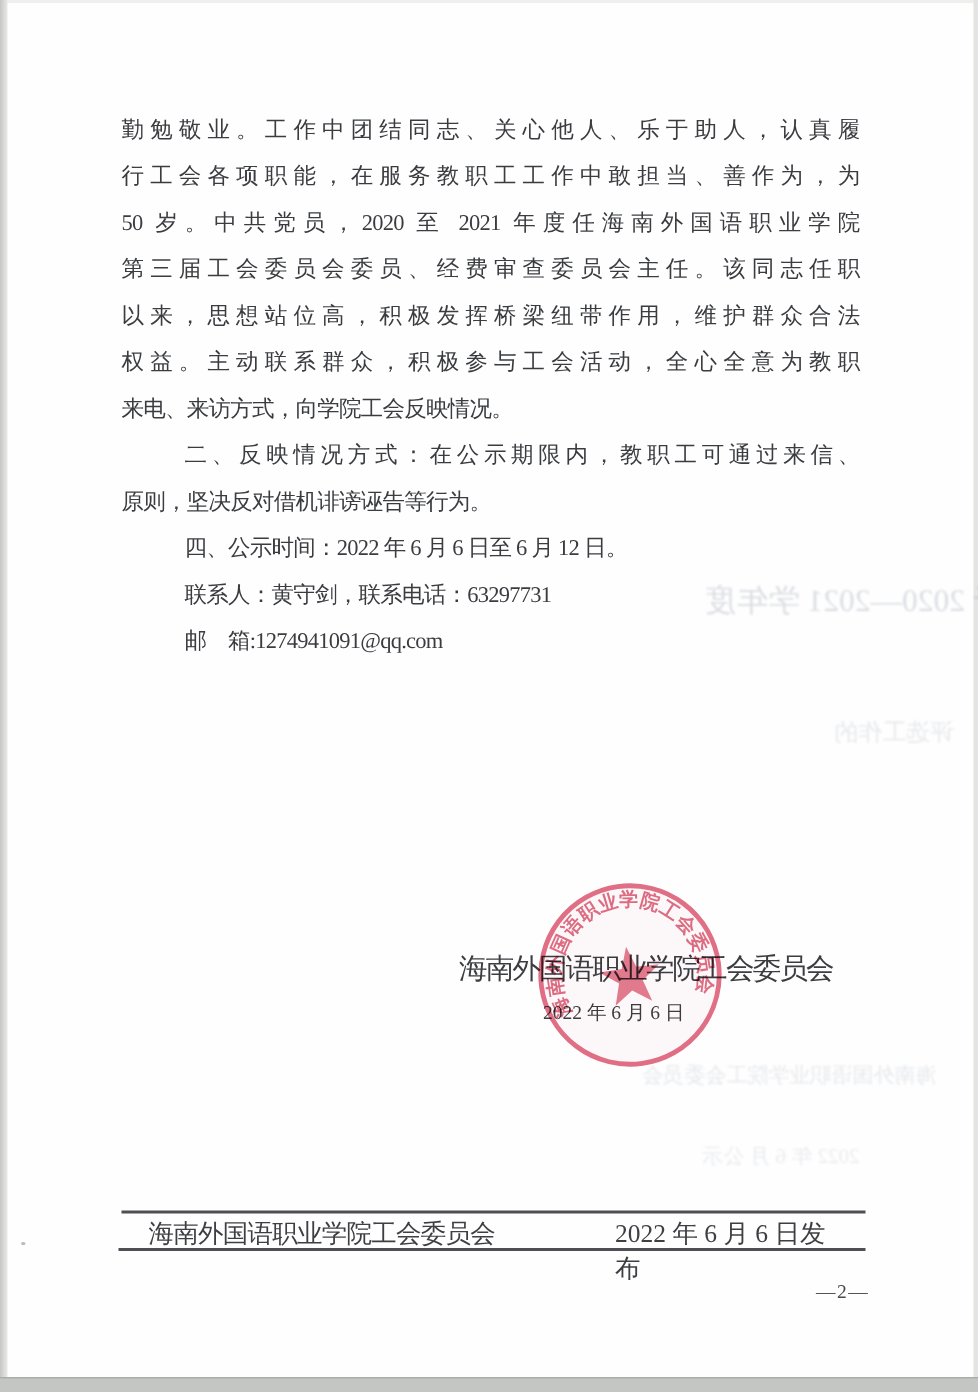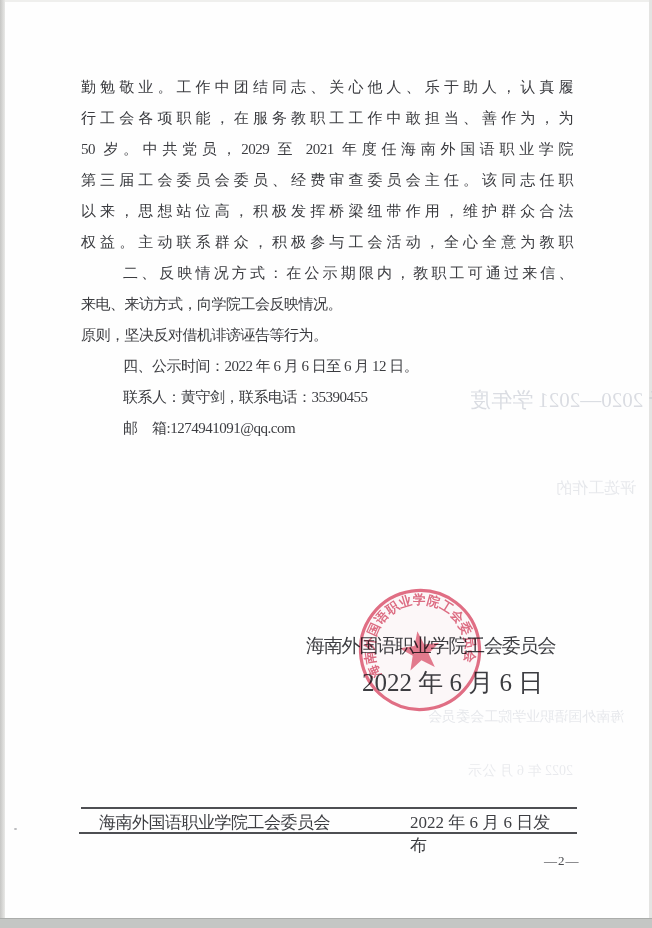--- a/index.html
+++ b/index.html
@@ -37,21 +37,21 @@
     color:#a9afbc; white-space:nowrap; pointer-events:none;
     font-family:"Liberation Serif","DejaVu Serif",serif;
   }
   .a1 { left:470px; top:386px; font-size:21px; opacity:.42; }
   .a2 { left:556px; top:478px; font-size:16px; opacity:.27; }
   .a3 { left:428px; top:708px; font-size:14px; opacity:.28; }
   .a4 { left:468px; top:762px; font-size:14px; opacity:.24; }
 
   
   .sig-org  { position:absolute; left:306px; top:633px; font-size:19px; letter-spacing:-1.2px; color:#3c3d41; }
-  .sig-date { position:absolute; left:362px; top:666px; font-size:25px; color:#3c3d41; }
+  .sig-date { position:absolute; left:362px; top:666px; font-size:13px; color:#3c3d41; }
 
   
   .seal {
     position:absolute; left:334px; top:564px; width:172px; height:172px;
     mix-blend-mode:multiply; opacity:.88;
     transform:rotate(-8deg);
   }
   .seal text { font-family:"Liberation Serif","DejaVu Serif",serif; font-weight:bold; }
 
   
@@ -74,29 +74,29 @@
   <div class="dust-speck"></div>
 
   <div class="artifact a1">关于 2020—2021 学年度</div>
   <div class="artifact a2">评选工作的</div>
   <div class="artifact a3">海南外国语职业学院工会委员会</div>
   <div class="artifact a4">2022 年 6 月 公示</div>
 
   <div class="body">
       <div class="line justify">勤勉敬业。工作中团结同志、关心他人、乐于助人，认真履</div>
       <div class="line justify">行工会各项职能，在服务教职工工作中敢担当、善作为，为</div>
-      <div class="line justify">50 岁。中共党员，2029 至 2021 年度任海南外国语职业学院</div>
+      <div class="line justify">50 岁。中共党员，2020 至 2021 年度任海南外国语职业学院</div>
       <div class="line justify">第三届工会委员会委员、经费审查委员会主任。该同志任职</div>
       <div class="line justify">以来，思想站位高，积极发挥桥梁纽带作用，维护群众合法</div>
       <div class="line justify">权益。主动联系群众，积极参与工会活动，全心全意为教职</div>
+      <div class="line">来电、来访方式，向学院工会反映情况。</div>
       <div class="line indent justify">二、反映情况方式：在公示期限内，教职工可通过来信、</div>
-      <div class="line">来电、来访方式，向学院工会反映情况。</div>
       <div class="line">原则，坚决反对借机诽谤诬告等行为。</div>
       <div class="line indent">四、公示时间：2022 年 6 月 6 日至 6 月 12 日。</div>
-      <div class="line indent">联系人：黄守剑，联系电话：35390455</div>
+      <div class="line indent">联系人：黄守剑，联系电话：63297731</div>
       <div class="line indent">邮　箱:1274941091@qq.com</div>
     </div>
 
   <div class="sig-org">海南外国语职业学院工会委员会</div>
   <div class="sig-date">2022 年 6 月 6 日</div>
 
   <svg class="seal" viewBox="0 0 172 172">
     <circle cx="86" cy="86" r="59.5" fill="rgba(224,96,122,0.05)" stroke="#dd5a74" stroke-width="3.2"></circle>
     <polygon points="86,67 90.9,81.2 106,81.5 94,90.6 98.3,105 86,96.4 73.7,105 78,90.6 66,81.5 81.1,81.2" fill="#e0677e"></polygon>
     <path id="sealArc" d="M 44.3 105.4 A 46 46 0 1 1 127.7 105.4" fill="none"></path>

